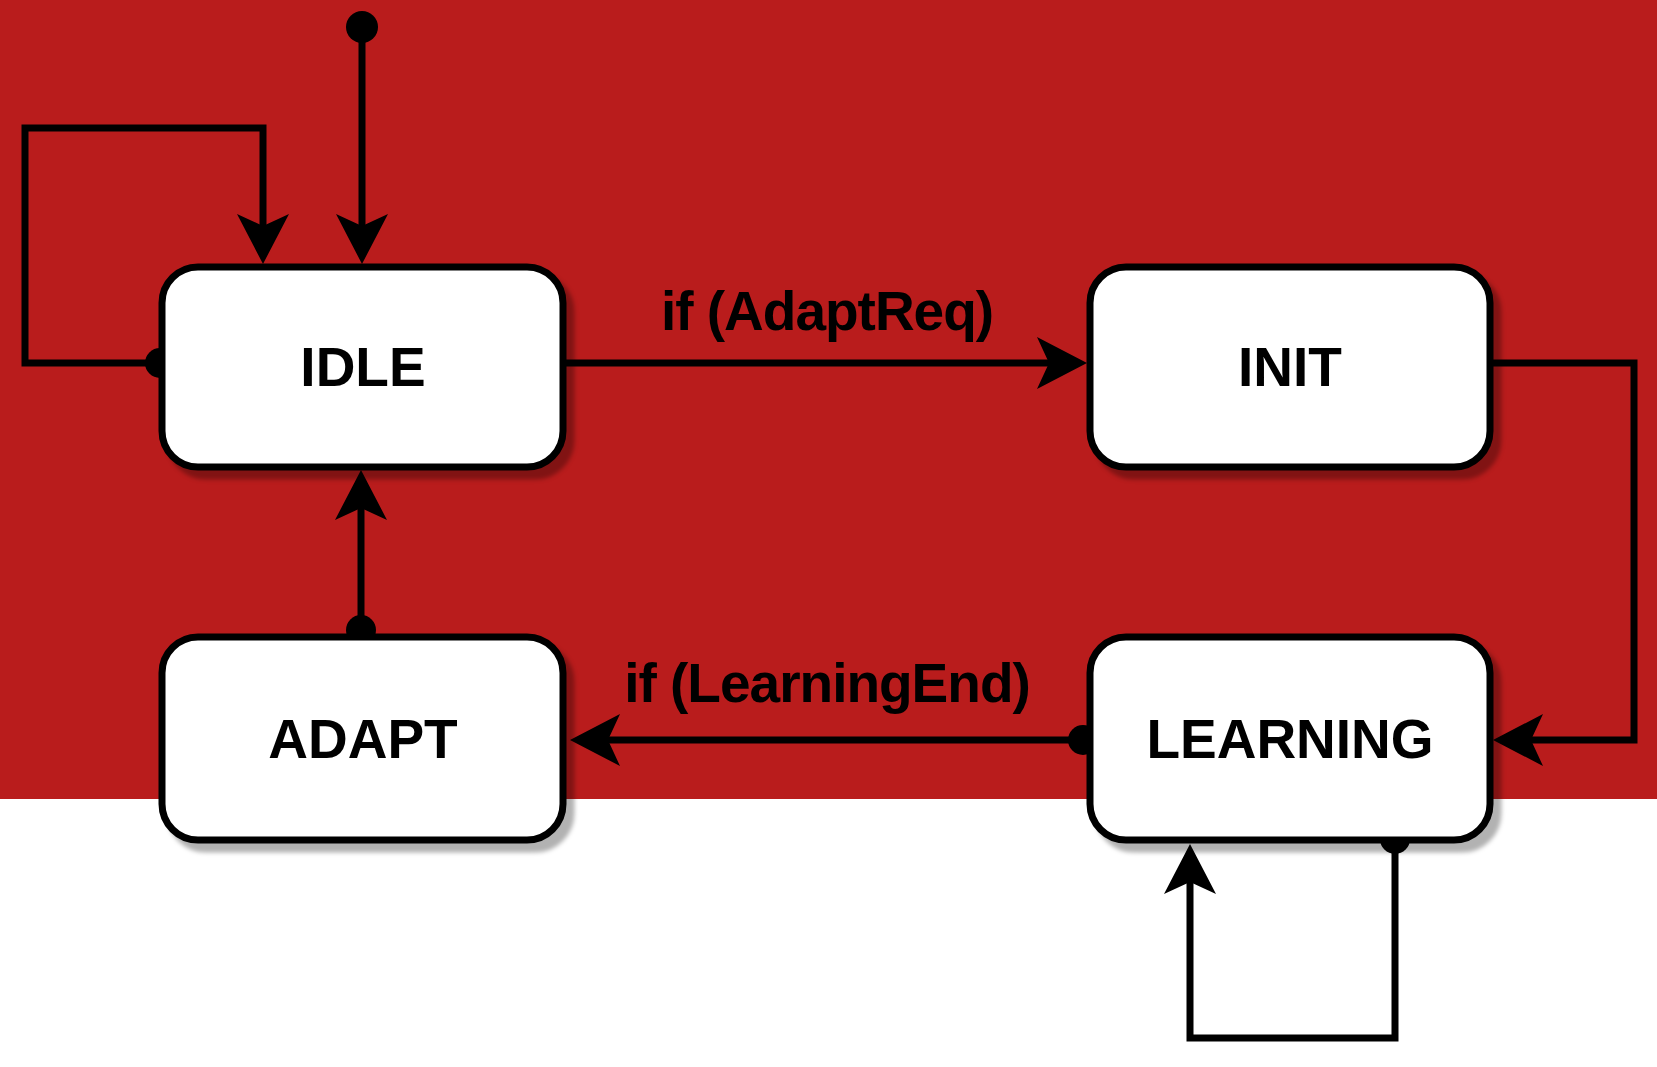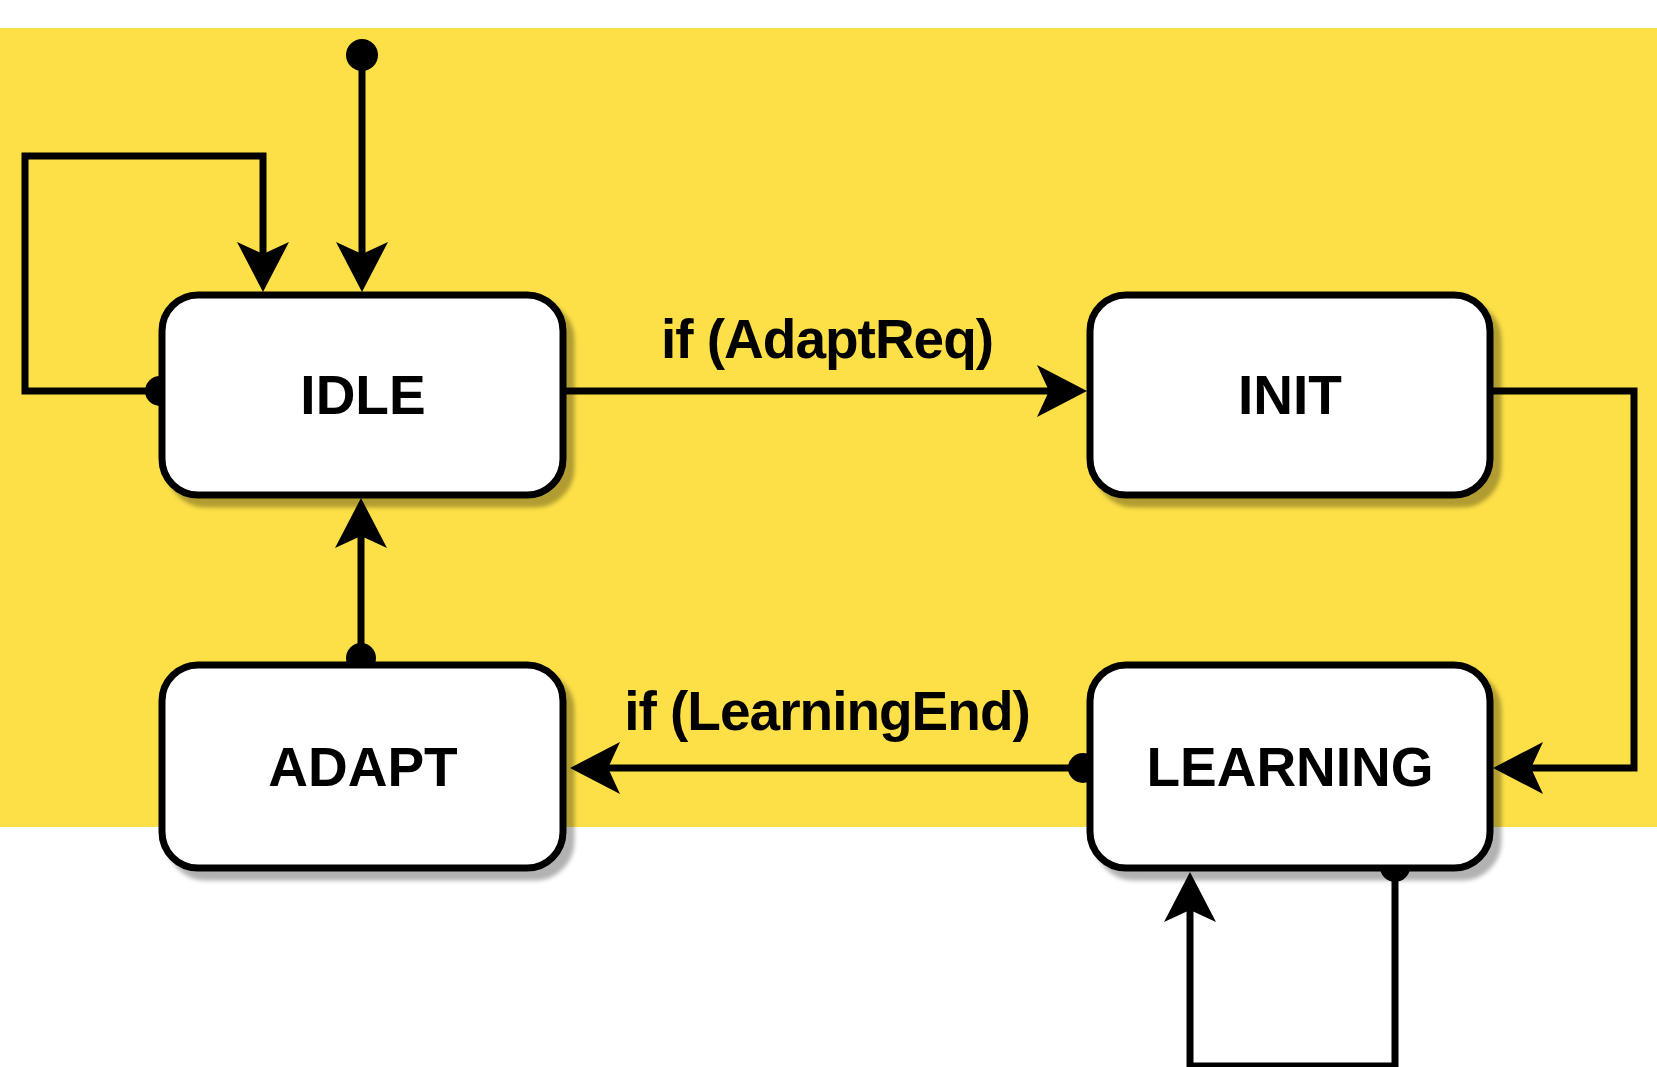--- a/index.html
+++ b/index.html
@@ -8,22 +8,21 @@
     background: #ffffff;
     width: 1657px;
     height: 1067px;
     overflow: hidden;
     font-family: "Liberation Sans", sans-serif;
   }
   .canvas {
     position: relative;
     width: 1657px;
     height: 799px;
-    background: #fde047;
-    margin-top: 28px;
+    background: #b91c1c;
   }
   svg { display: block; }
   .state-box {
     fill: #ffffff;
     stroke: #000000;
     stroke-width: 7;
     filter: drop-shadow(8px 9px 2px rgba(0,0,0,0.30));
   }
   .edge {
     fill: none;

